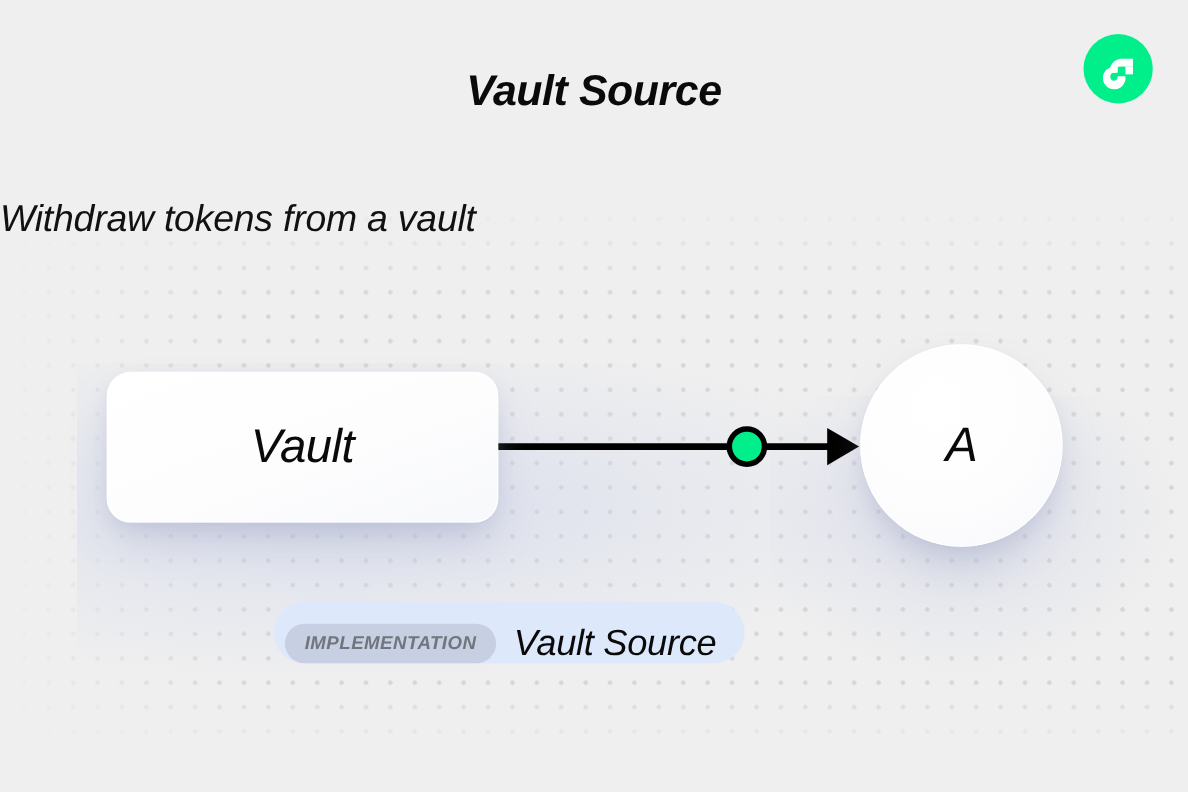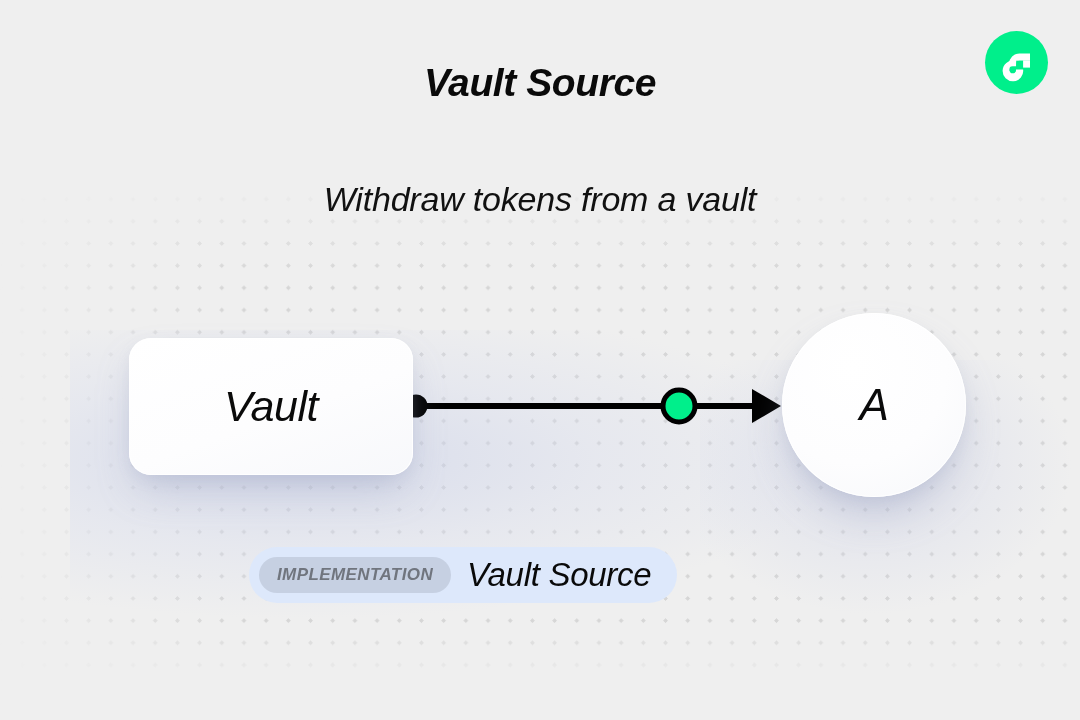--- a/index.html
+++ b/index.html
@@ -75,21 +75,20 @@
     font-weight: 700;
     letter-spacing: -0.4px;
     color: #0a0a0a;
     line-height: 1.1;
   }
   #page-subtitle {
     position: absolute;
     left: 0;
     top: 180px;
     width: 1080px;
-    text-align: center;
     font-size: 34px;
     font-weight: 400;
     letter-spacing: -0.2px;
     color: #111111;
     line-height: 1.15;
   }
 
   
   #brand-logo {
     position: absolute;
@@ -102,32 +101,31 @@
     display: flex;
     align-items: center;
     justify-content: center;
   }
 
   
   #node-vault {
     position: absolute;
     left: 97px;
     top: 338px;
-    width: 284px;
+    width: 356px;
     height: 137px;
     border-radius: 22px;
     background: linear-gradient(160deg, #ffffff 0%, #fdfdfe 55%, #f7f8fb 100%);
     box-shadow:
       0 20px 38px -8px rgba(150,158,190,0.38),
       0 6px 16px -4px rgba(150,158,190,0.22),
       0 0 0 1px rgba(255,255,255,0.9) inset;
     display: flex;
     align-items: center;
     justify-content: center;
-    margin-left: 32px;
   }
   #node-vault-label {
     font-size: 43px;
     font-weight: 400;
     letter-spacing: -0.5px;
     color: #0a0a0a;
   }
 
   #node-a {
     position: absolute;
@@ -165,21 +163,21 @@
   
   #impl-badge {
     position: absolute;
     left: 249px;
     top: 547px;
     height: 56px;
     padding: 0 26px 0 10px;
     border-radius: 28px;
     background: #dde8fb;
     display: flex;
-    align-items: center;
+    align-items: flex-end;
     gap: 16px;
   }
   #impl-badge-tag {
     height: 36px;
     padding: 0 18px;
     border-radius: 18px;
     background: #c6d0e2;
     display: flex;
     align-items: center;
     font-size: 17px;

